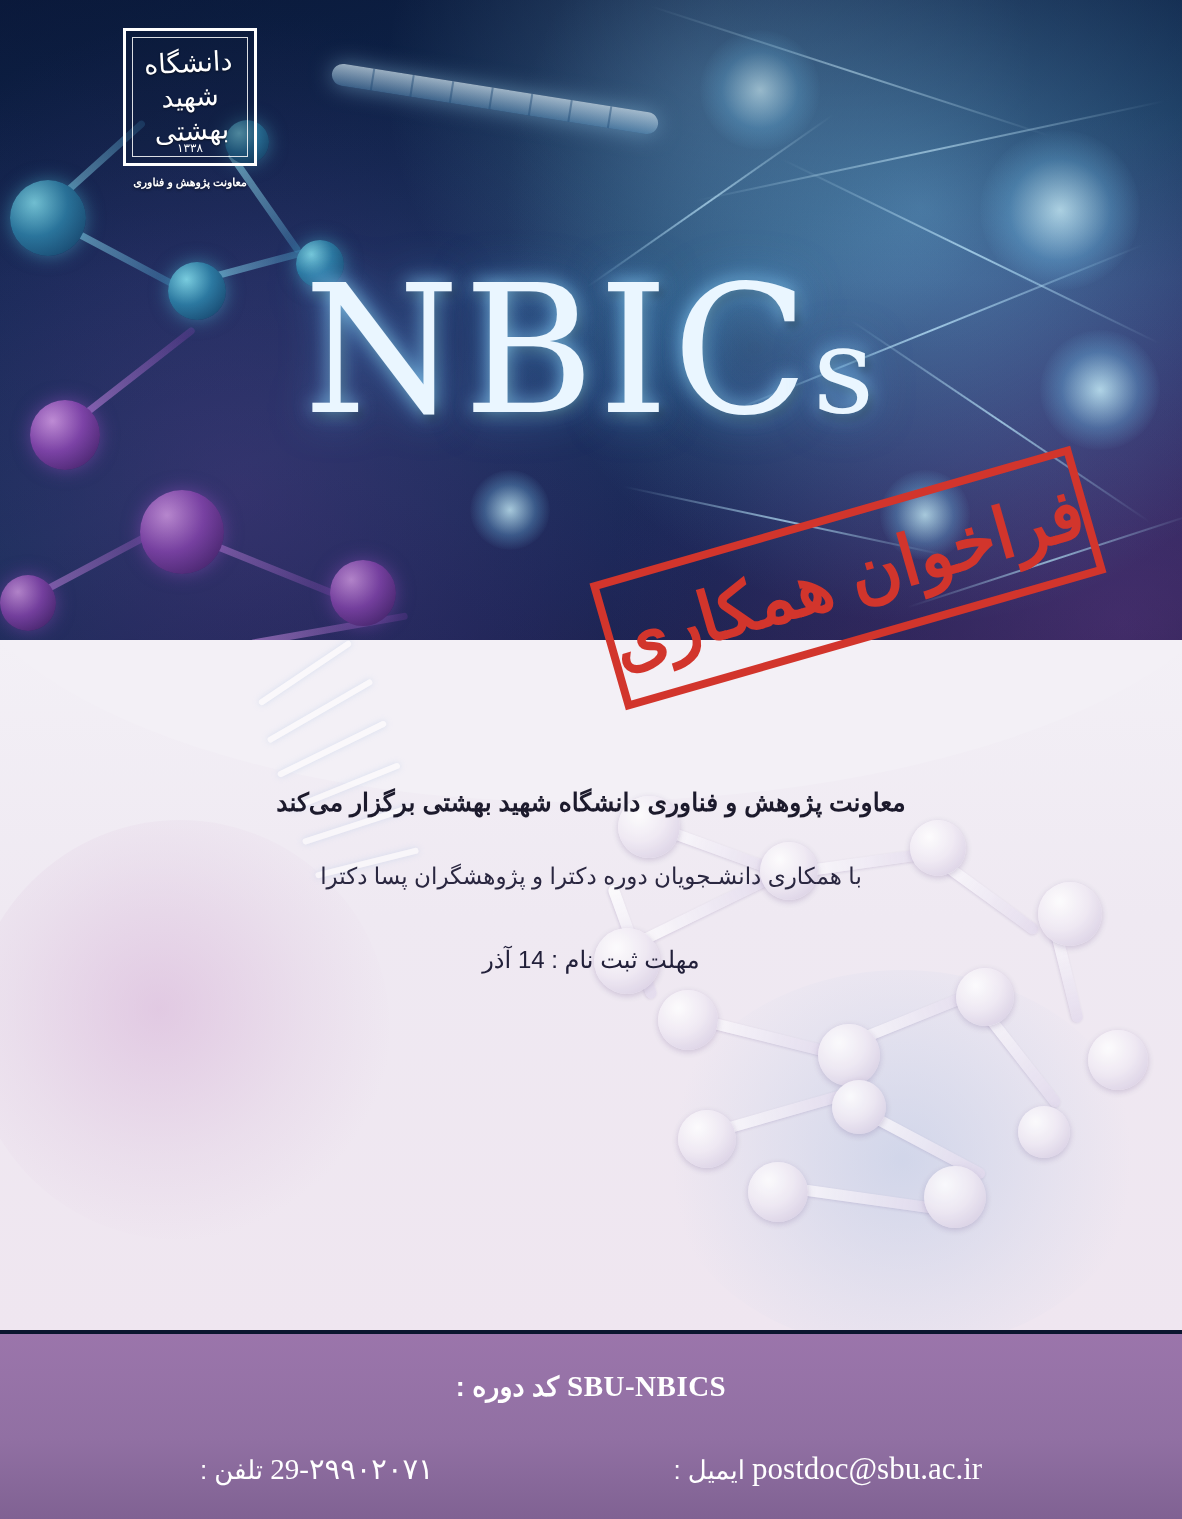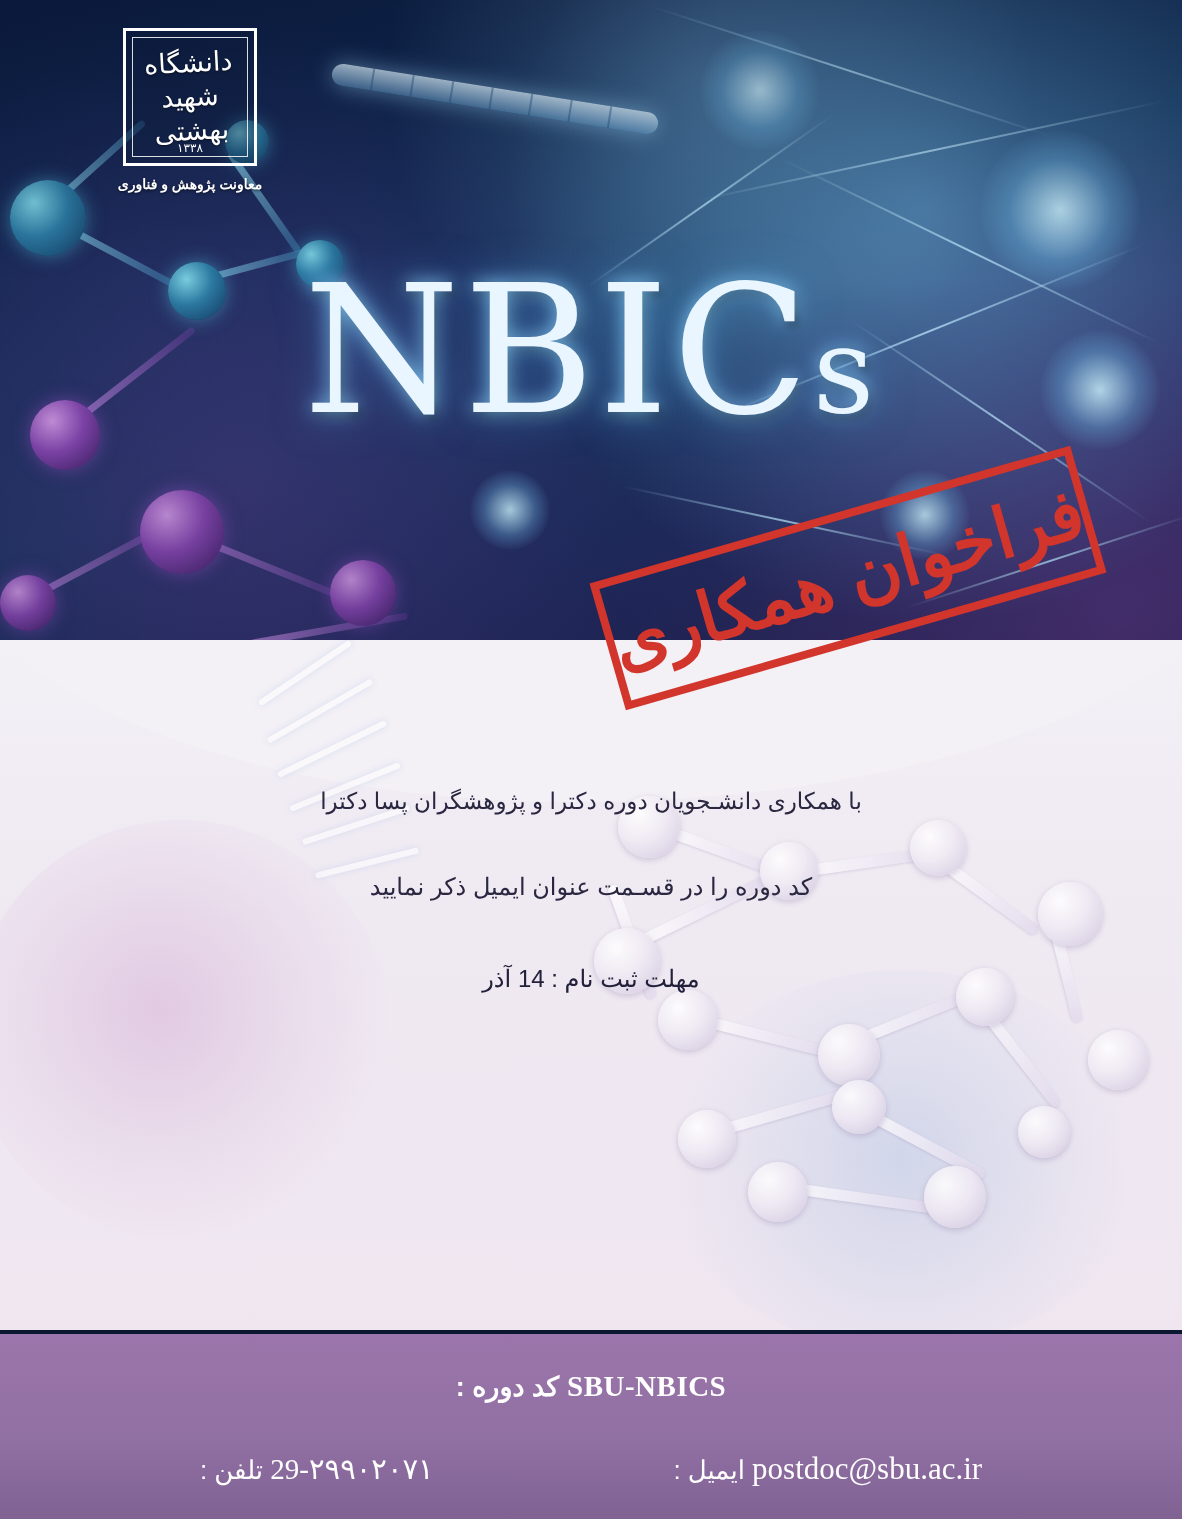--- a/index.html
+++ b/index.html
@@ -126,21 +126,21 @@
     bottom: 8px;
     left: 0; right: 0;
     text-align: center;
     color: #ffffff;
     font-size: 12px;
     letter-spacing: 1px;
   }
   .logo-caption {
     margin-top: 10px;
     color: #ffffff;
-    font-size: 14px;
+    font-size: 11px;
     font-weight: bold;
     text-shadow: 0 1px 3px rgba(0,0,0,0.6);
   }
 
   
   .nbics {
     position: absolute;
     left: 0; right: 0;
     top: 262px;
     text-align: center;
@@ -453,23 +453,23 @@
       <div class="bk-node" style="left:424px; top:268px; width:58px; height:58px;"></div>
       <div class="bk-node" style="left:556px; top:330px; width:60px; height:60px;"></div>
       <div class="bk-node" style="left:146px; top:410px; width:58px; height:58px;"></div>
       <div class="bk-node" style="left:300px; top:380px; width:54px; height:54px;"></div>
       <div class="bk-node" style="left:216px; top:462px; width:60px; height:60px;"></div>
       <div class="bk-node" style="left:392px; top:466px; width:62px; height:62px;"></div>
       <div class="bk-node" style="left:486px; top:406px; width:52px; height:52px;"></div>
     </div>
 
     <div class="body-content">
+      <div class="line-1">معاونت پژوهش و فناوری دانشگاه شهید بهشتی برگزار می‌کند</div>
       <div class="line-2">با همکاری دانشـجویان دوره دکترا و پژوهشگران پسا دکترا</div>
       <div class="note">
-        <div>کد دوره را در قسـمت عنوان ایمیل ذکر نمایید</div>
       </div>
       <div class="deadline">مهلت ثبت نام : 14 آذر</div>
     </div>
   </div>
 
   <div class="footer">
     <div class="footer-course">
       <span class="code">SBU-NBICS</span>
       <span>کد دوره :</span>
     </div>

